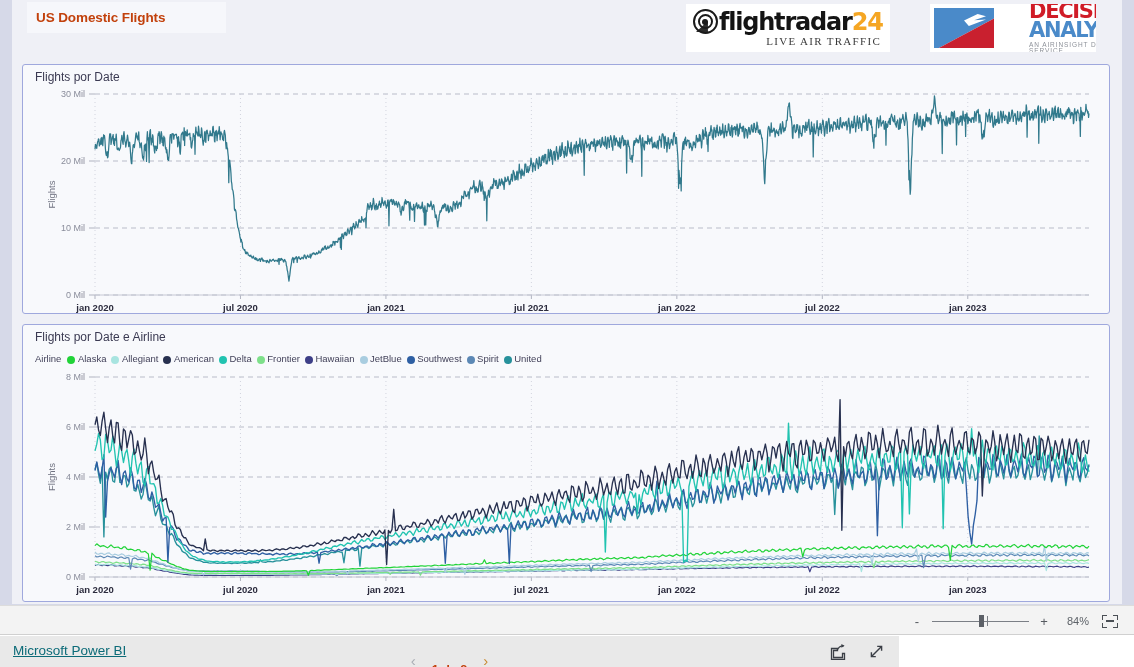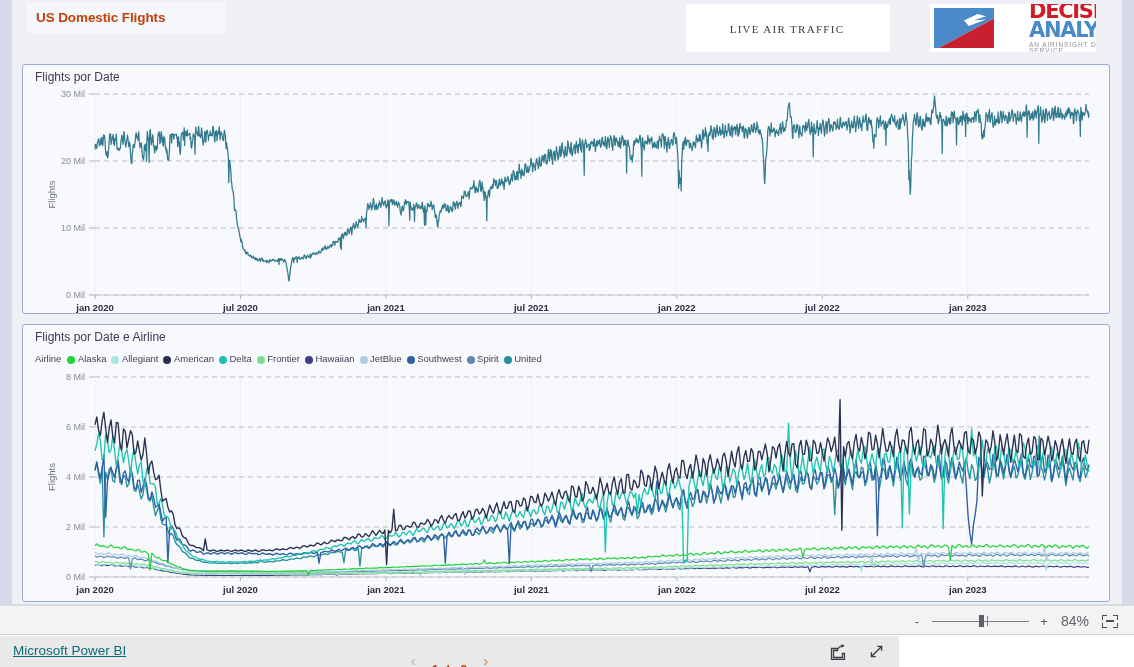--- a/index.html
+++ b/index.html
@@ -289,21 +289,21 @@
     width: 5px; height: 12px;
     background: #5c6067;
   }
   #zoom-track .notch {
     position: absolute;
     left: 55px; top: 1px;
     width: 1px; height: 10px;
     background: #7b7f86;
   }
   #zoom-pct {
-    font-size: 14px;
+    font-size: 11px;
     color: #5e6369;
     width: 30px;
     text-align: right;
   }
   #fit-icon {
     width: 16px; height: 13px;
     position: relative;
     margin-left: 4px;
   }
   #fit-icon i {
@@ -371,20 +371,30 @@
 
   <div id="canvas">
     <div id="page-bg"></div>
 
     <div id="title-box">
       <span id="title-text">US Domestic Flights</span>
     </div>
 
     <div class="logo-card" id="logo-fr24">
       <div id="fr24-inner">
+        <div id="fr24-row">
+          <span id="fr24-radar">
+            <span class="ring r1"></span>
+            <span class="ring r2"></span>
+            <span class="ring r3"></span>
+            <span class="sweep"></span>
+          </span>
+          <span id="fr24-name">flightradar</span>
+          <span id="fr24-24">24</span>
+        </div>
         <div id="fr24-tag">LIVE AIR TRAFFIC</div>
       </div>
     </div>
 
     <div class="logo-card" id="logo-da">
       <span id="da-mark">
         <span class="blue"></span>
         <span class="red"></span>
         <span class="jet"></span>
       </span>

